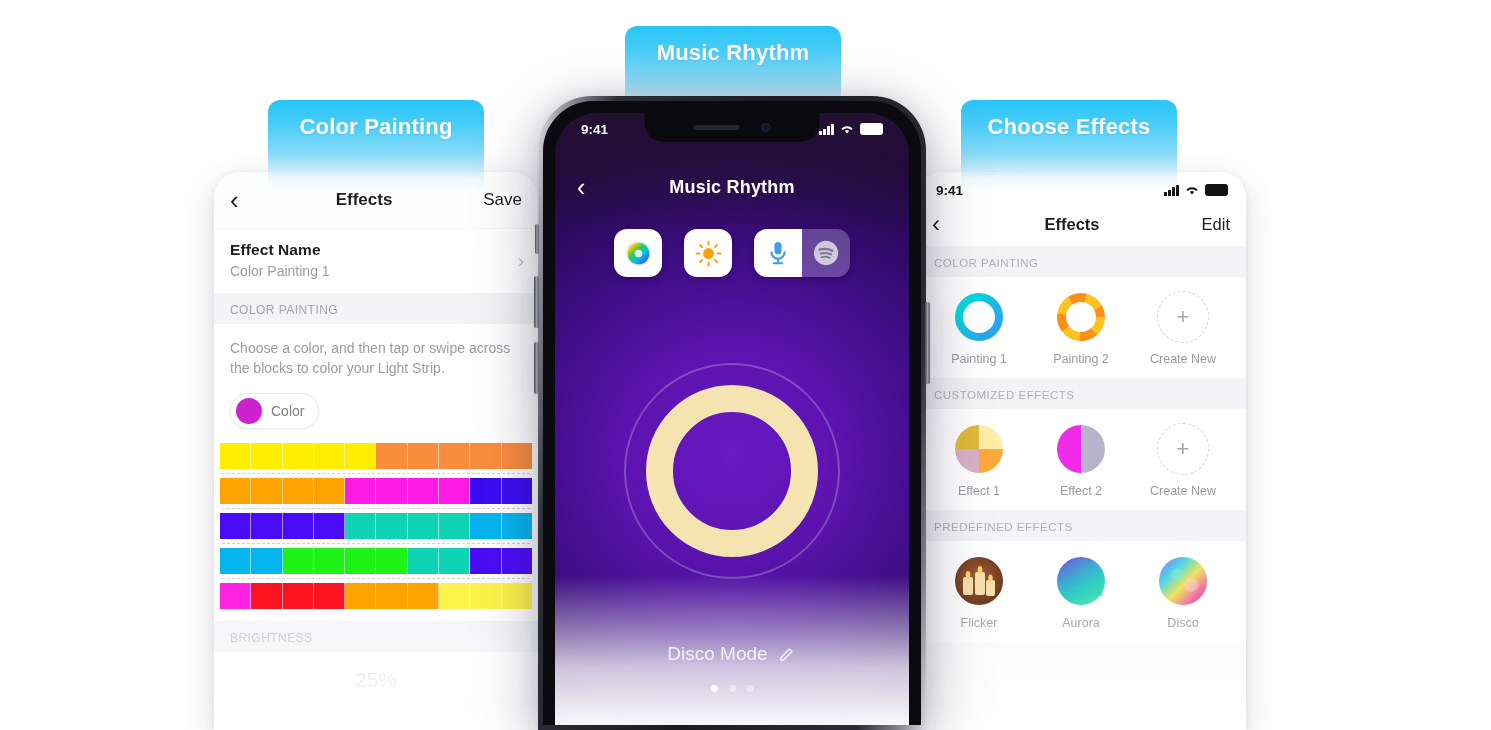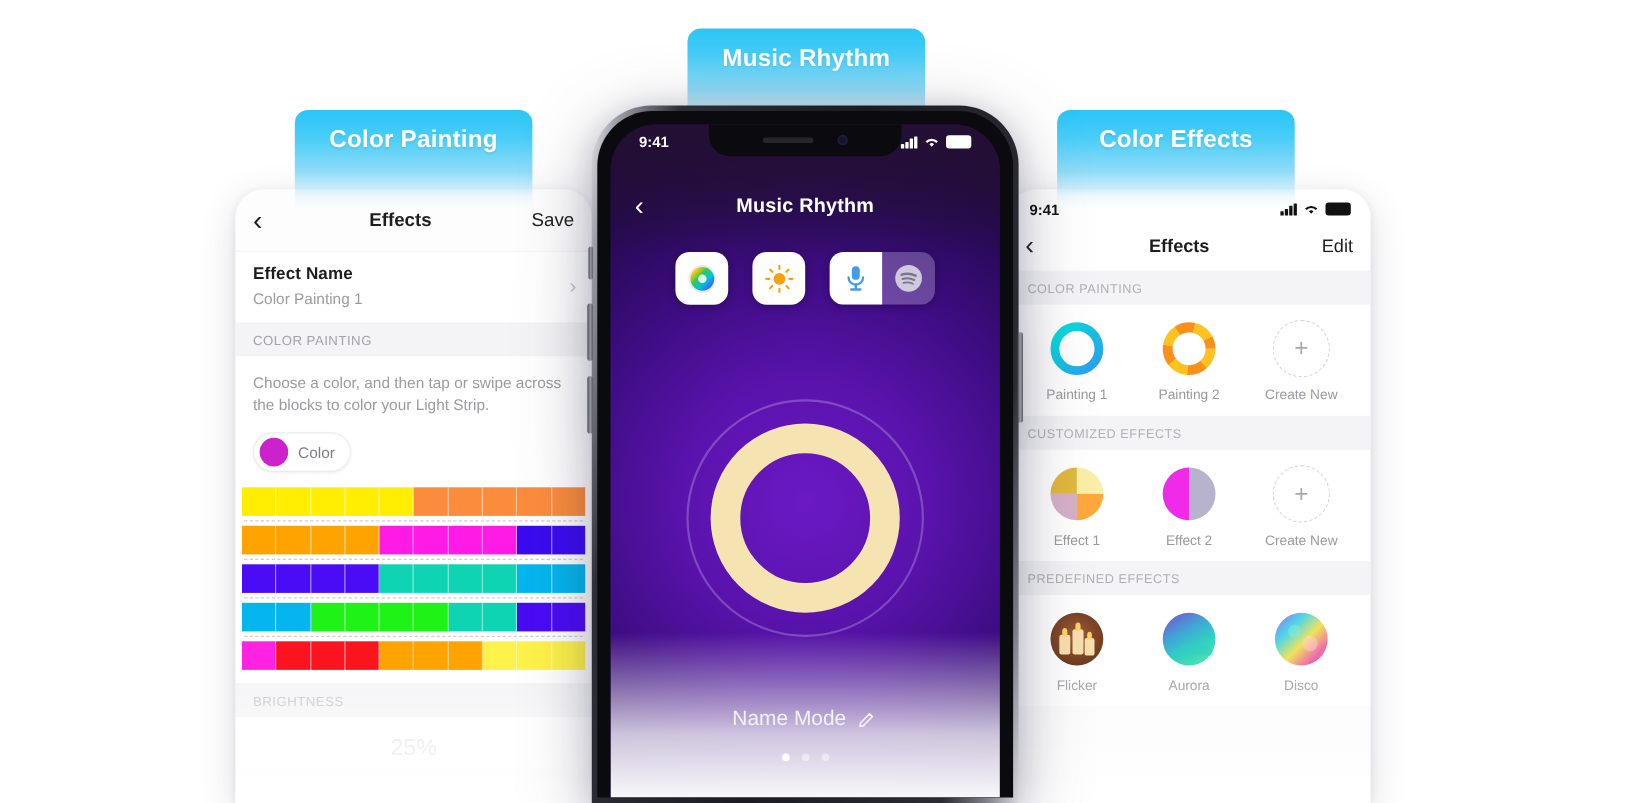--- a/index.html
+++ b/index.html
@@ -165,21 +165,21 @@
   .batt { width: 23px; height: 11.5px; border-radius: 3px; position:relative; }
   .batt::after { content:""; position:absolute; right:-3px; top:3.5px; width:2px; height:4.5px; border-radius:0 1.5px 1.5px 0; }
 </style>
 </head>
 <body>
 
 <div id="stage">
 
   <div class="badge" id="badge-color-painting">Color Painting</div>
   <div class="badge" id="badge-music-rhythm">Music Rhythm</div>
-  <div class="badge" id="badge-preset-effects">Color Effects</div>
+  <div class="badge" id="badge-preset-effects">Choose Effects</div>
 
   <div class="side-phone" id="phone-left">
     <div class="l-nav">
       <div class="l-back">‹</div>
       <div class="l-title">Effects</div>
       <div class="l-save">Save</div>
     </div>
     <div class="l-row">
       <div class="l-row-title">Effect Name</div>
       <div class="l-row-sub">Color Painting 1</div>
@@ -501,21 +501,21 @@
               </div>
             </div>
           </div>
 
           <div class="c-viz">
             <div class="c-viz-outer"></div>
             <div class="c-viz-inner"></div>
           </div>
 
           <div class="c-sync">
-            <span class="c-sync-label">Name Mode</span>
+            <span class="c-sync-label">Disco Mode</span>
             <svg width="20" height="20" viewBox="0 0 24 24">
               <path d="M4.5 19.5 5 16l10-10 3 3-10 10-3.5.5Z" fill="none" stroke="#f2f2f5" stroke-width="1.7" stroke-linejoin="round"></path>
               <line x1="5.3" y1="19.3" x2="9.3" y2="18.6" stroke="#f2f2f5" stroke-width="1.5" stroke-linecap="round"></line>
             </svg>
           </div>
 
           <div class="c-dots" id="center-dots">
               <div class="c-dot active"></div>
               <div class="c-dot"></div>
               <div class="c-dot"></div>

